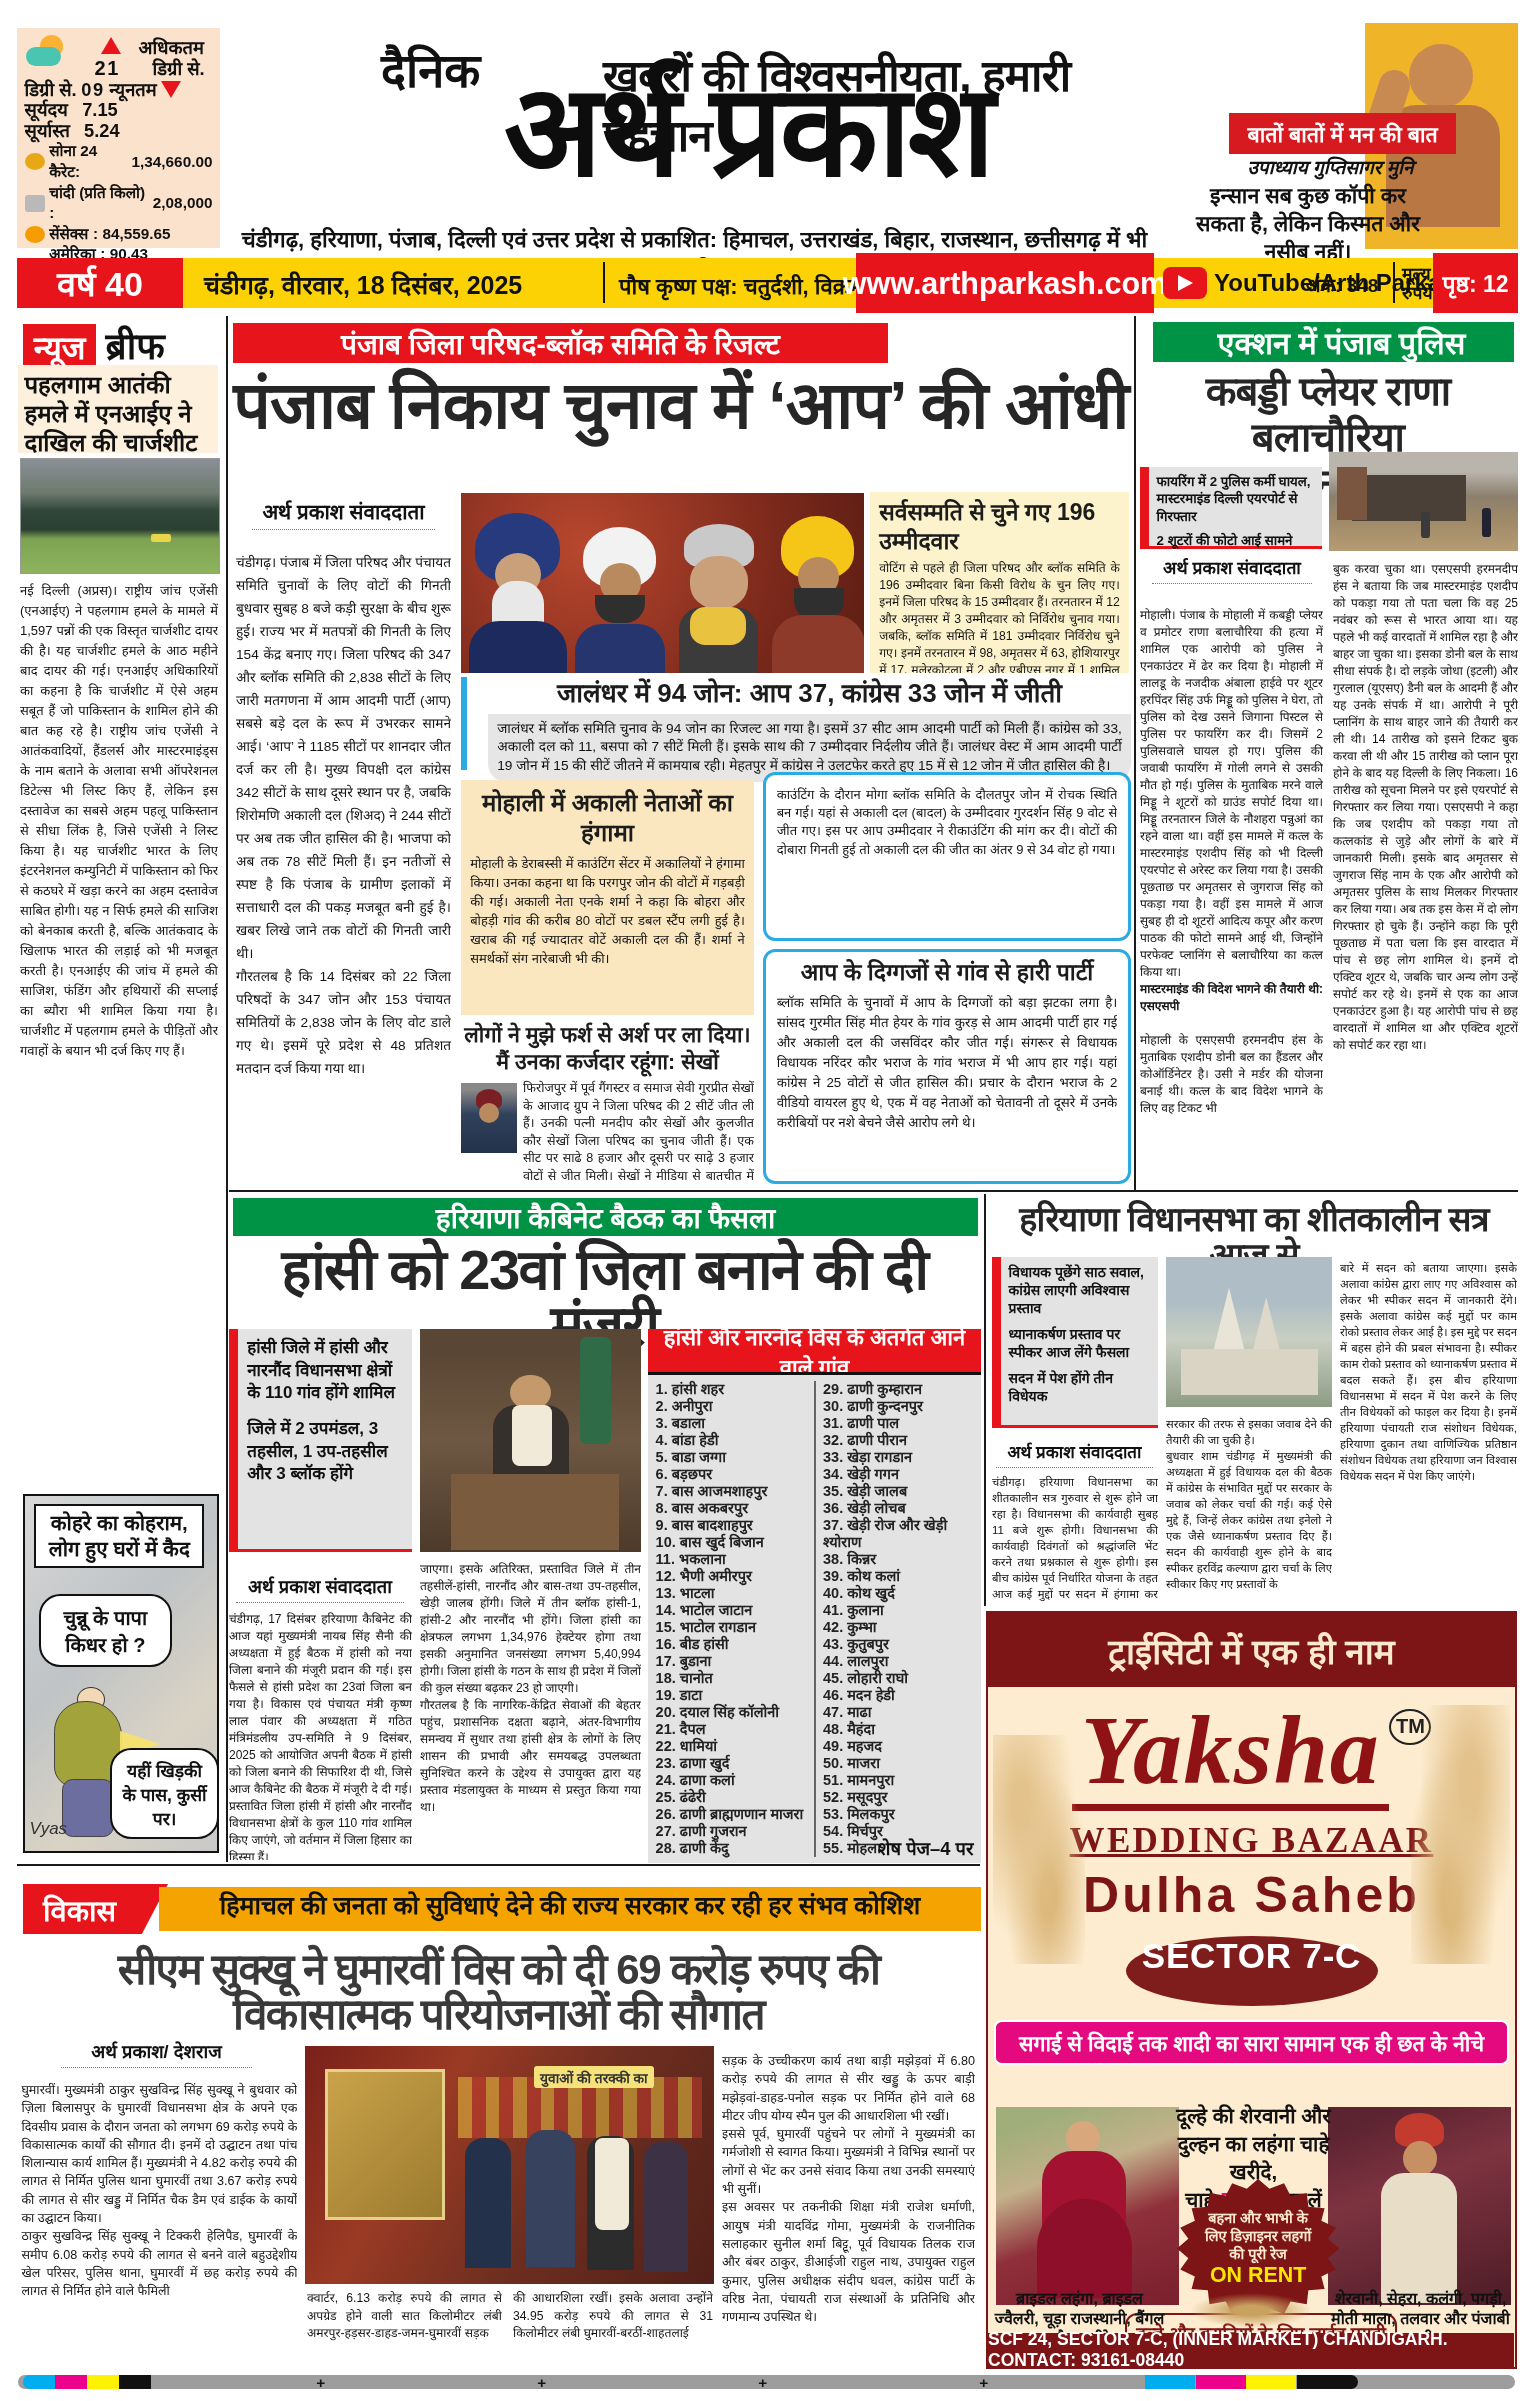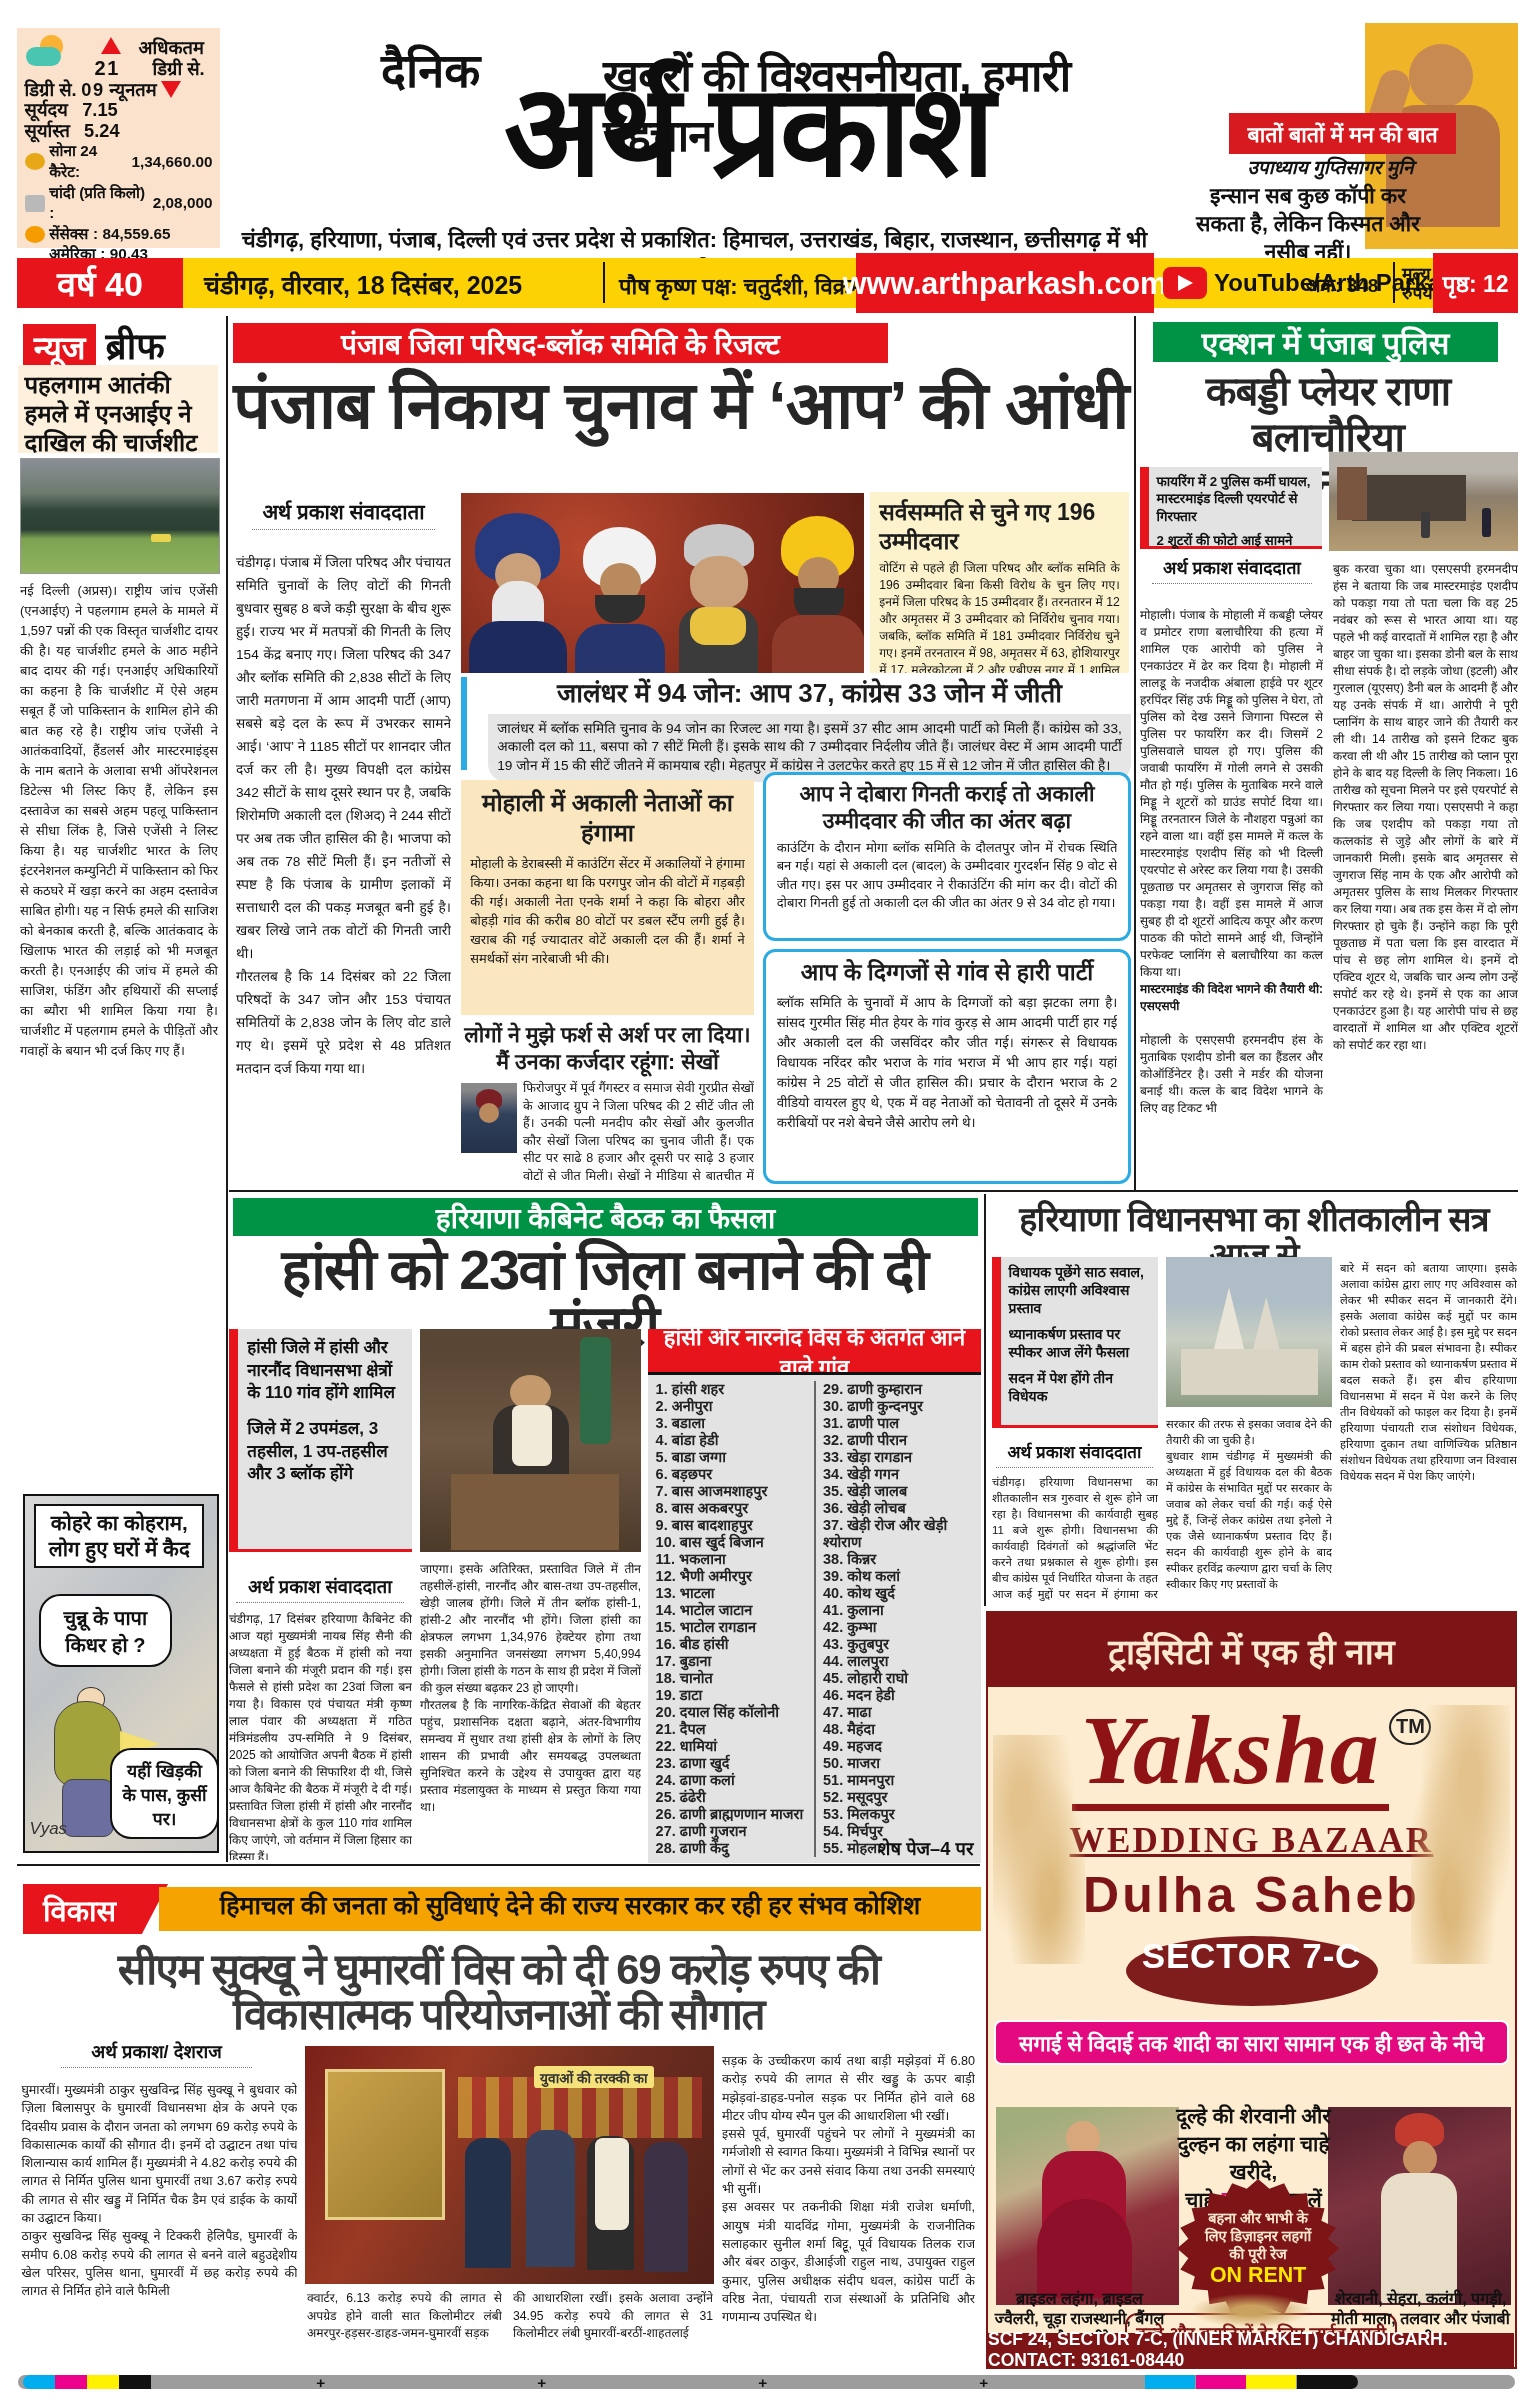--- a/index.html
+++ b/index.html
@@ -188,41 +188,40 @@
   <div class="boxtitle" style="font-size:26px;">जालंधर में 94 जोन:  आप 37, कांग्रेस 33 जोन में जीती</div>
   <div style="margin-top:4.6px;background:#e6e6e6;border-radius:0 0 18.3px 18.3px;padding:6.1px 9.2px;font-size:13.7px;line-height:18.3px;text-align:justify;height:56px;overflow:hidden;">जालंधर में ब्लॉक समिति चुनाव के 94 जोन का रिजल्ट आ गया है। इसमें 37 सीट आम आदमी पार्टी को मिली हैं। कांग्रेस को 33, अकाली दल को 11, बसपा को 7 सीटें मिली हैं। इसके साथ की 7 उम्मीदवार निर्दलीय जीते हैं। जालंधर वेस्ट में आम आदमी पार्टी 19 जोन में 15 की सीटें जीतने में कामयाब रही। मेहतपुर में कांग्रेस ने उलटफेर करते हुए 15 में से 12 जोन में जीत हासिल की है।</div>
 </div>
 
 <div class="abs" style="left:461px;top:780px;width:293px;height:235px;background:#fbe7bf;padding:7.6px 9.2px;box-sizing:border-box;overflow:hidden;">
   <div class="boxtitle" style="font-size:24px;">मोहाली में अकाली नेताओं का हंगामा</div>
   <div class="bodytext" style="font-size:13px;line-height:19px;margin-top:6.1px;">मोहाली के डेराबस्सी में काउंटिंग सेंटर में अकालियों ने हंगामा किया। उनका कहना था कि परगपुर जोन की वोटों में गड़बड़ी की गई। अकाली नेता एनके शर्मा ने कहा कि बोहरा और बोहड़ी गांव की करीब 80 वोटों पर डबल स्टैंप लगी हुई है। खराब की गई ज्यादातर वोटें अकाली दल की हैं। शर्मा ने समर्थकों संग नारेबाजी भी की।</div>
 </div>
 
 <div class="abs bluebox" style="left:763px;top:772px;width:368px;height:169px;padding:6.1px 10.7px;box-sizing:border-box;">
-  <div class="boxtitle" style="font-size:21.4px;">आप ने दोबारा गिनती कराई तो अकाली उम्मीदवार की जीत का अंतर बढ़ा</div>
   <div class="bodytext" style="font-size:13px;line-height:18.3px;margin-top:4.6px;">काउंटिंग के दौरान मोगा ब्लॉक समिति के दौलतपुर जोन में रोचक स्थिति बन गई। यहां से अकाली दल (बादल) के उम्मीदवार गुरदर्शन सिंह 9 वोट से जीत गए। इस पर आप उम्मीदवार ने रीकाउंटिंग की मांग कर दी। वोटों की दोबारा गिनती हुई तो अकाली दल की जीत का अंतर 9 से 34 वोट हो गया।</div>
 </div>
 
 <div class="abs" style="left:461px;top:1022px;width:293px;height:162px;overflow:hidden;">
   <div class="boxtitle" style="font-size:21.4px;">लोगों ने मुझे फर्श से अर्श पर ला दिया। मैं उनका कर्जदार रहूंगा: सेखों</div>
   <div style="margin-top:4.6px;">
     <span class="photo" style="position:relative;float:left;width:56px;height:70px;margin:3.1px 6.1px 1.5px 0;background:linear-gradient(180deg,#888 10%,#30415c 45%,#24314a);display:inline-block;">
       <span class="abs" style="left:15.3px;top:6.1px;width:26px;height:20px;border-radius:50% 50% 30% 30%;background:#7a1f24;"></span>
       <span class="abs" style="left:18.3px;top:20px;width:20px;height:20px;border-radius:50%;background:#b98a5e;"></span>
     </span>
     <span class="bodytext" style="font-size:12.6px;line-height:17.5px;display:block;">फिरोजपुर में पूर्व गैंगस्टर व समाज सेवी गुरप्रीत सेखों के आजाद ग्रुप ने जिला परिषद की 2 सीटें जीत ली हैं। उनकी पत्नी मनदीप कौर सेखों और कुलजीत कौर सेखों जिला परिषद का चुनाव जीती हैं। एक सीट पर साढे 8 हजार और दूसरी पर साढ़े 3 हजार वोटों से जीत मिली। सेखों ने मीडिया से बातचीत में कहा कि लोगों ने मुझे फर्श से अर्श पर ला दिया। मैं उनका कर्जदार रहूंगा। अपना खून देकर भी यह कर्ज नहीं उतार पाऊंगा।</span>
   </div>
 </div>
 
 <div class="abs bluebox" style="left:763px;top:949px;width:368px;height:235px;padding:6.1px 10.7px;box-sizing:border-box;">
   <div class="boxtitle" style="font-size:23px;">आप के दिग्गजों से गांव से हारी पार्टी</div>
   <div class="bodytext" style="font-size:13.3px;line-height:20px;margin-top:6.1px;">ब्लॉक समिति के चुनावों में आप के दिग्गजों को बड़ा झटका लगा है। सांसद गुरमीत सिंह मीत हेयर के गांव कुरड़ से आम आदमी पार्टी हार गई और अकाली दल की जसविंदर कौर जीत गई। संगरूर से विधायक विधायक नरिंदर कौर भराज के गांव भराज में भी आप हार गई। यहां कांग्रेस ने 25 वोटों से जीत हासिल की। प्रचार के दौरान भराज के 2 वीडियो वायरल हुए थे, एक में वह नेताओं को चेतावनी तो दूसरे में उनके करीबियों पर नशे बेचने जैसे आरोप लगे थे।</div>
 </div>
 
-<div class="abs kicker" style="left:1153px;top:322px;width:345px;height:40px;background:#009345;font-size:30.5px;">
+<div class="abs kicker" style="left:1153px;top:322px;width:345px;height:40px;background:#009345;font-size:30.5px;padding-left:16px;">
   <span>एक्शन में पंजाब पुलिस</span>
 </div>
 <div class="abs headline" style="left:1138px;top:368px;width:380px;text-align:center;font-size:40px;line-height:1.15;">
   <div>कबड्डी प्लेयर राणा बलाचौरिया</div>
   <div>का हत्यारा एनकाउंटर में ढेर</div>
 </div>
 <div class="abs graybox" style="left:1140px;top:467px;width:182px;height:82px;border-bottom:3.1px solid #e8141c;padding:6.1px 7.6px;box-sizing:border-box;">
   <div style="font-weight:bold;font-size:13.3px;line-height:1.3;">फायरिंग में 2 पुलिस कर्मी घायल, मास्टरमाइंड दिल्ली एयरपोर्ट से गिरफ्तार</div>
   <div style="font-weight:bold;font-size:13.3px;margin-top:6.1px;">2 शूटरों की फोटो आई सामने</div>
 </div>

